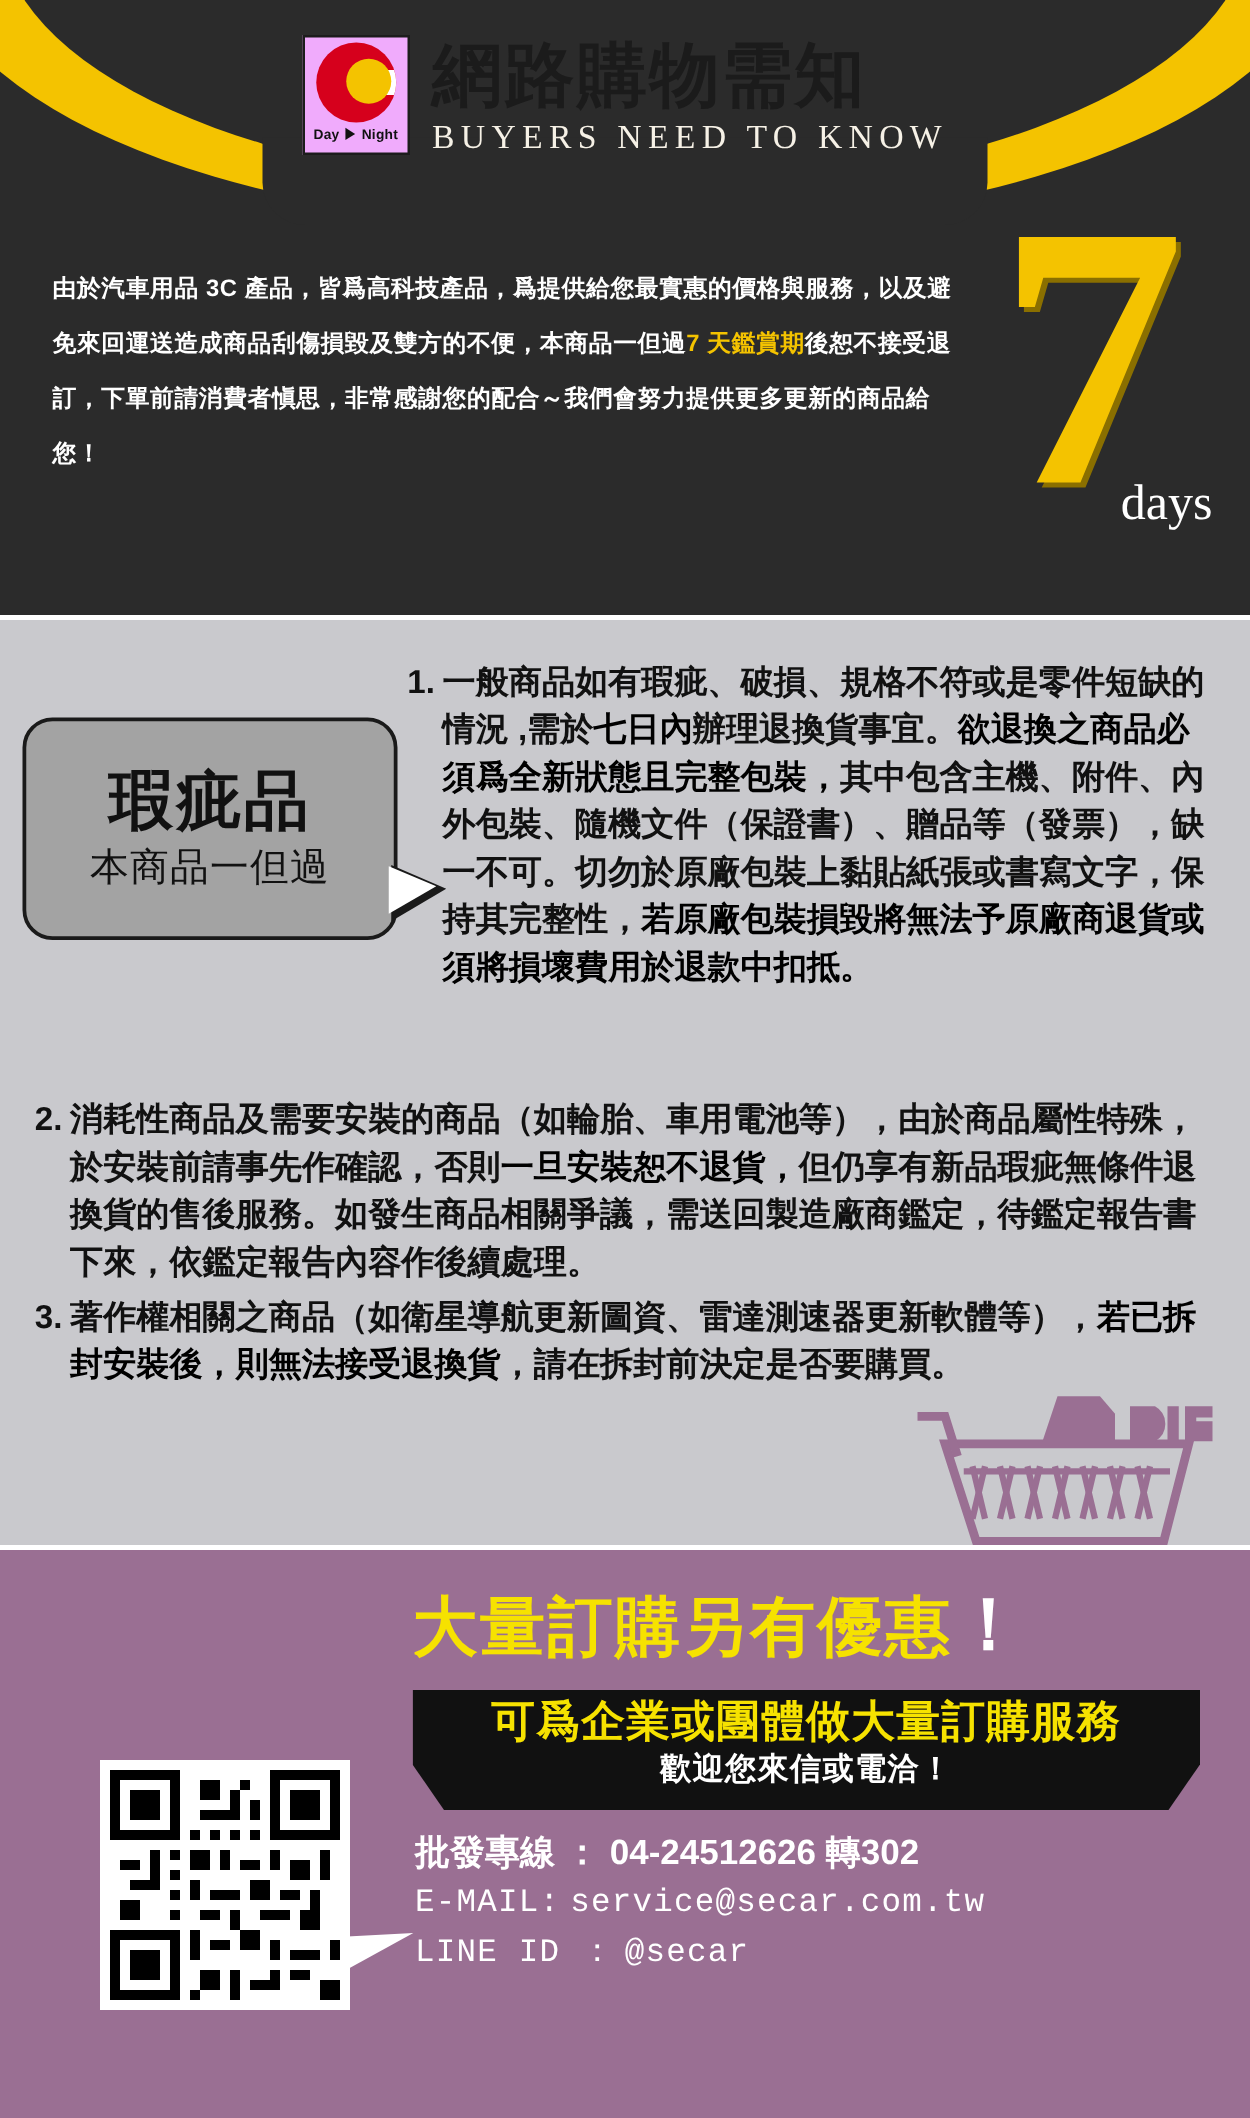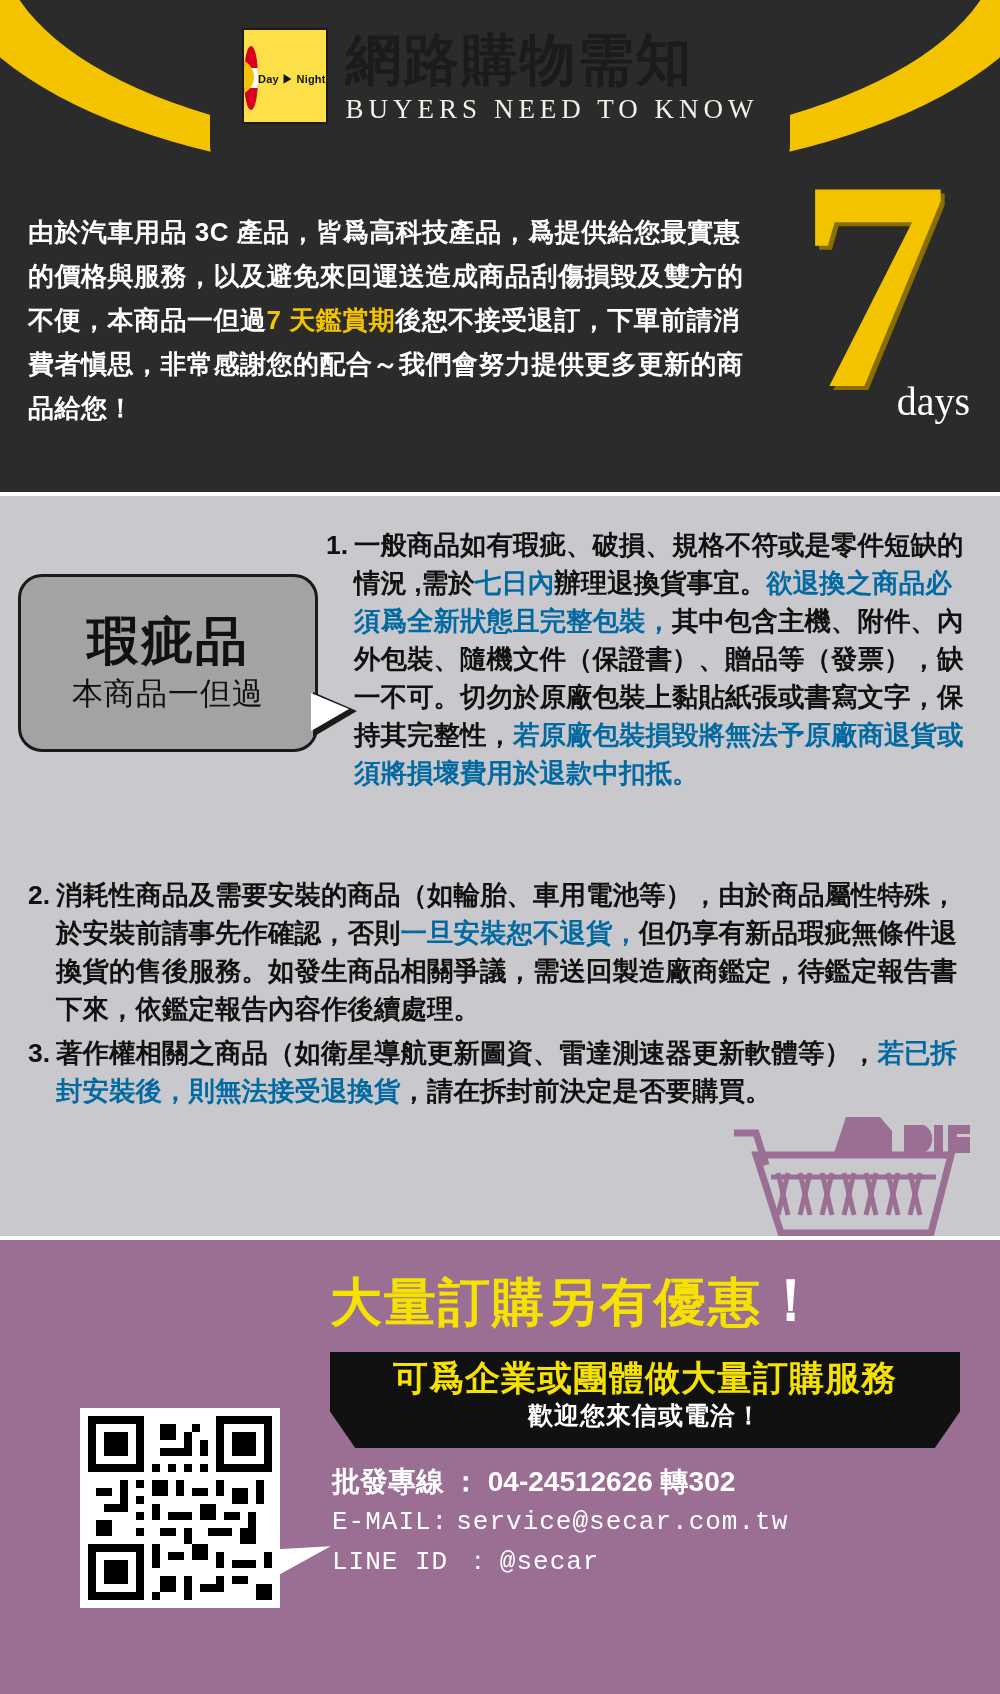--- a/index.html
+++ b/index.html
@@ -60,24 +60,24 @@
     width: 1000px;
     display: flex;
     align-items: flex-start;
     justify-content: center;
     gap: 18px;
     z-index: 6;
   }
   .logo-box {
     width: 86px;
     height: 96px;
-    background: #fde047;
+    background: #f0abfc;
     border: 2px solid #1c1c1c;
     display: flex;
-    flex-direction: row;
+    flex-direction: column;
     align-items: center;
     justify-content: flex-start;
     padding-top: 4px;
   }
   .logo-mark {
     position: relative;
     width: 64px;
     height: 64px;
     border-radius: 50%;
     background: #d6001c;
@@ -148,26 +148,26 @@
     right: 30px;
     top: 378px;
     font-family: "Liberation Serif", serif;
     font-size: 40px;
     color: #ffffff;
     z-index: 4;
   }
 
   .header-body {
     position: absolute;
-    left: 28px;
+    left: 42px;
     top: 210px;
     width: 720px;
     z-index: 5;
     color: #ffffff;
-    font-size: 26px;
+    font-size: 19px;
     line-height: 44px;
     letter-spacing: .5px;
     font-weight: bold;
   }
   .hl-yellow { color: #f4c300; }
 
   
   .sec-body {
     position: relative;
     width: 1000px;
@@ -247,21 +247,21 @@
     margin-bottom: 6px;
   }
   .li .num {
     flex: 0 0 auto;
     width: 34px;
     text-align: right;
     padding-right: 6px;
     font-family: "Liberation Sans", sans-serif;
   }
   .li .txt { flex: 1 1 auto; }
-  .hl-red { color: #0369a1; }
+  .hl-red { color: #000000; }
 
   
   .cart {
     position: absolute;
     right: 24px;
     bottom: -4px;
     width: 250px;
     height: 125px;
     z-index: 1;
   }

